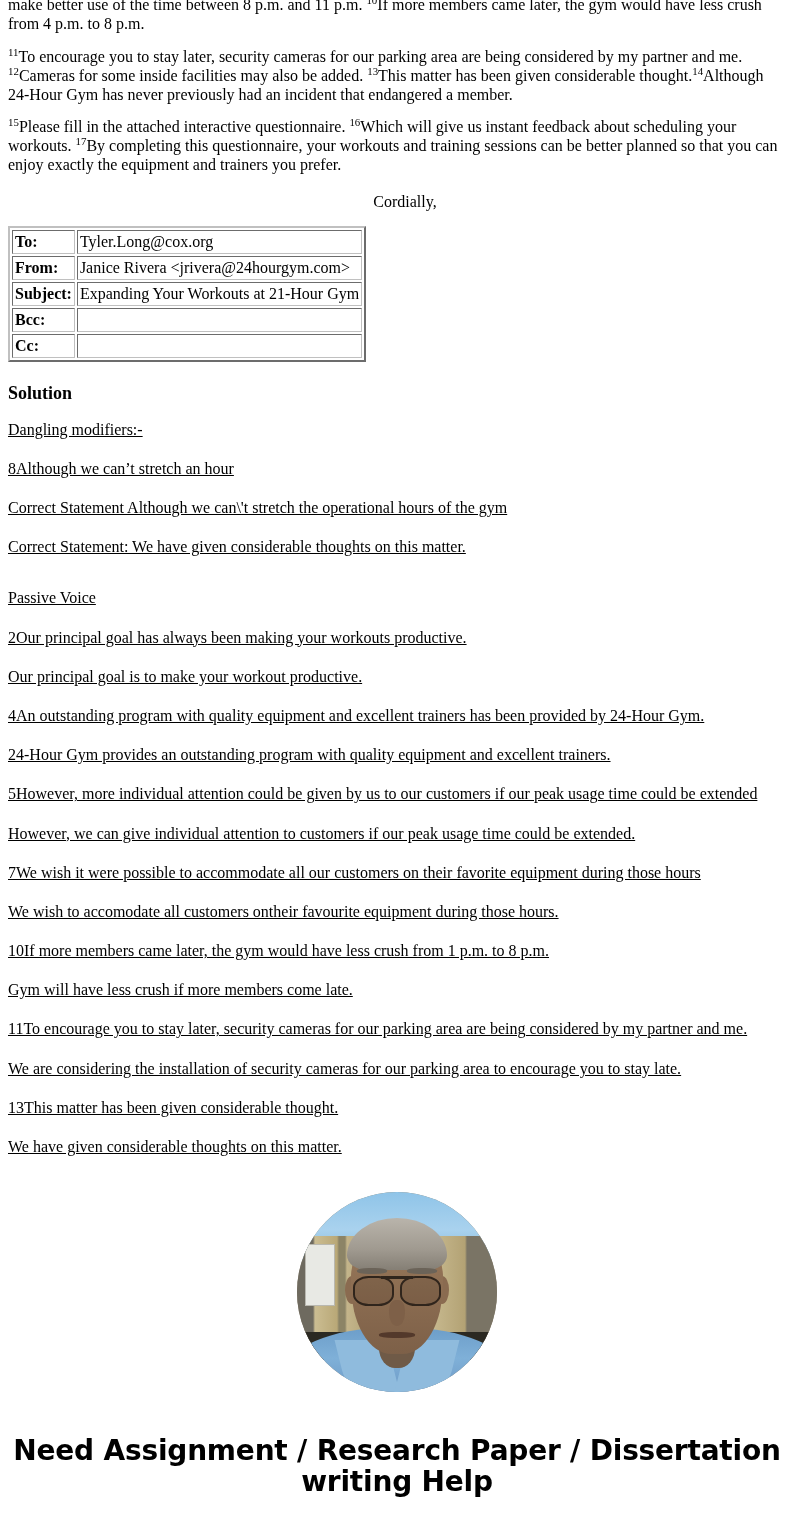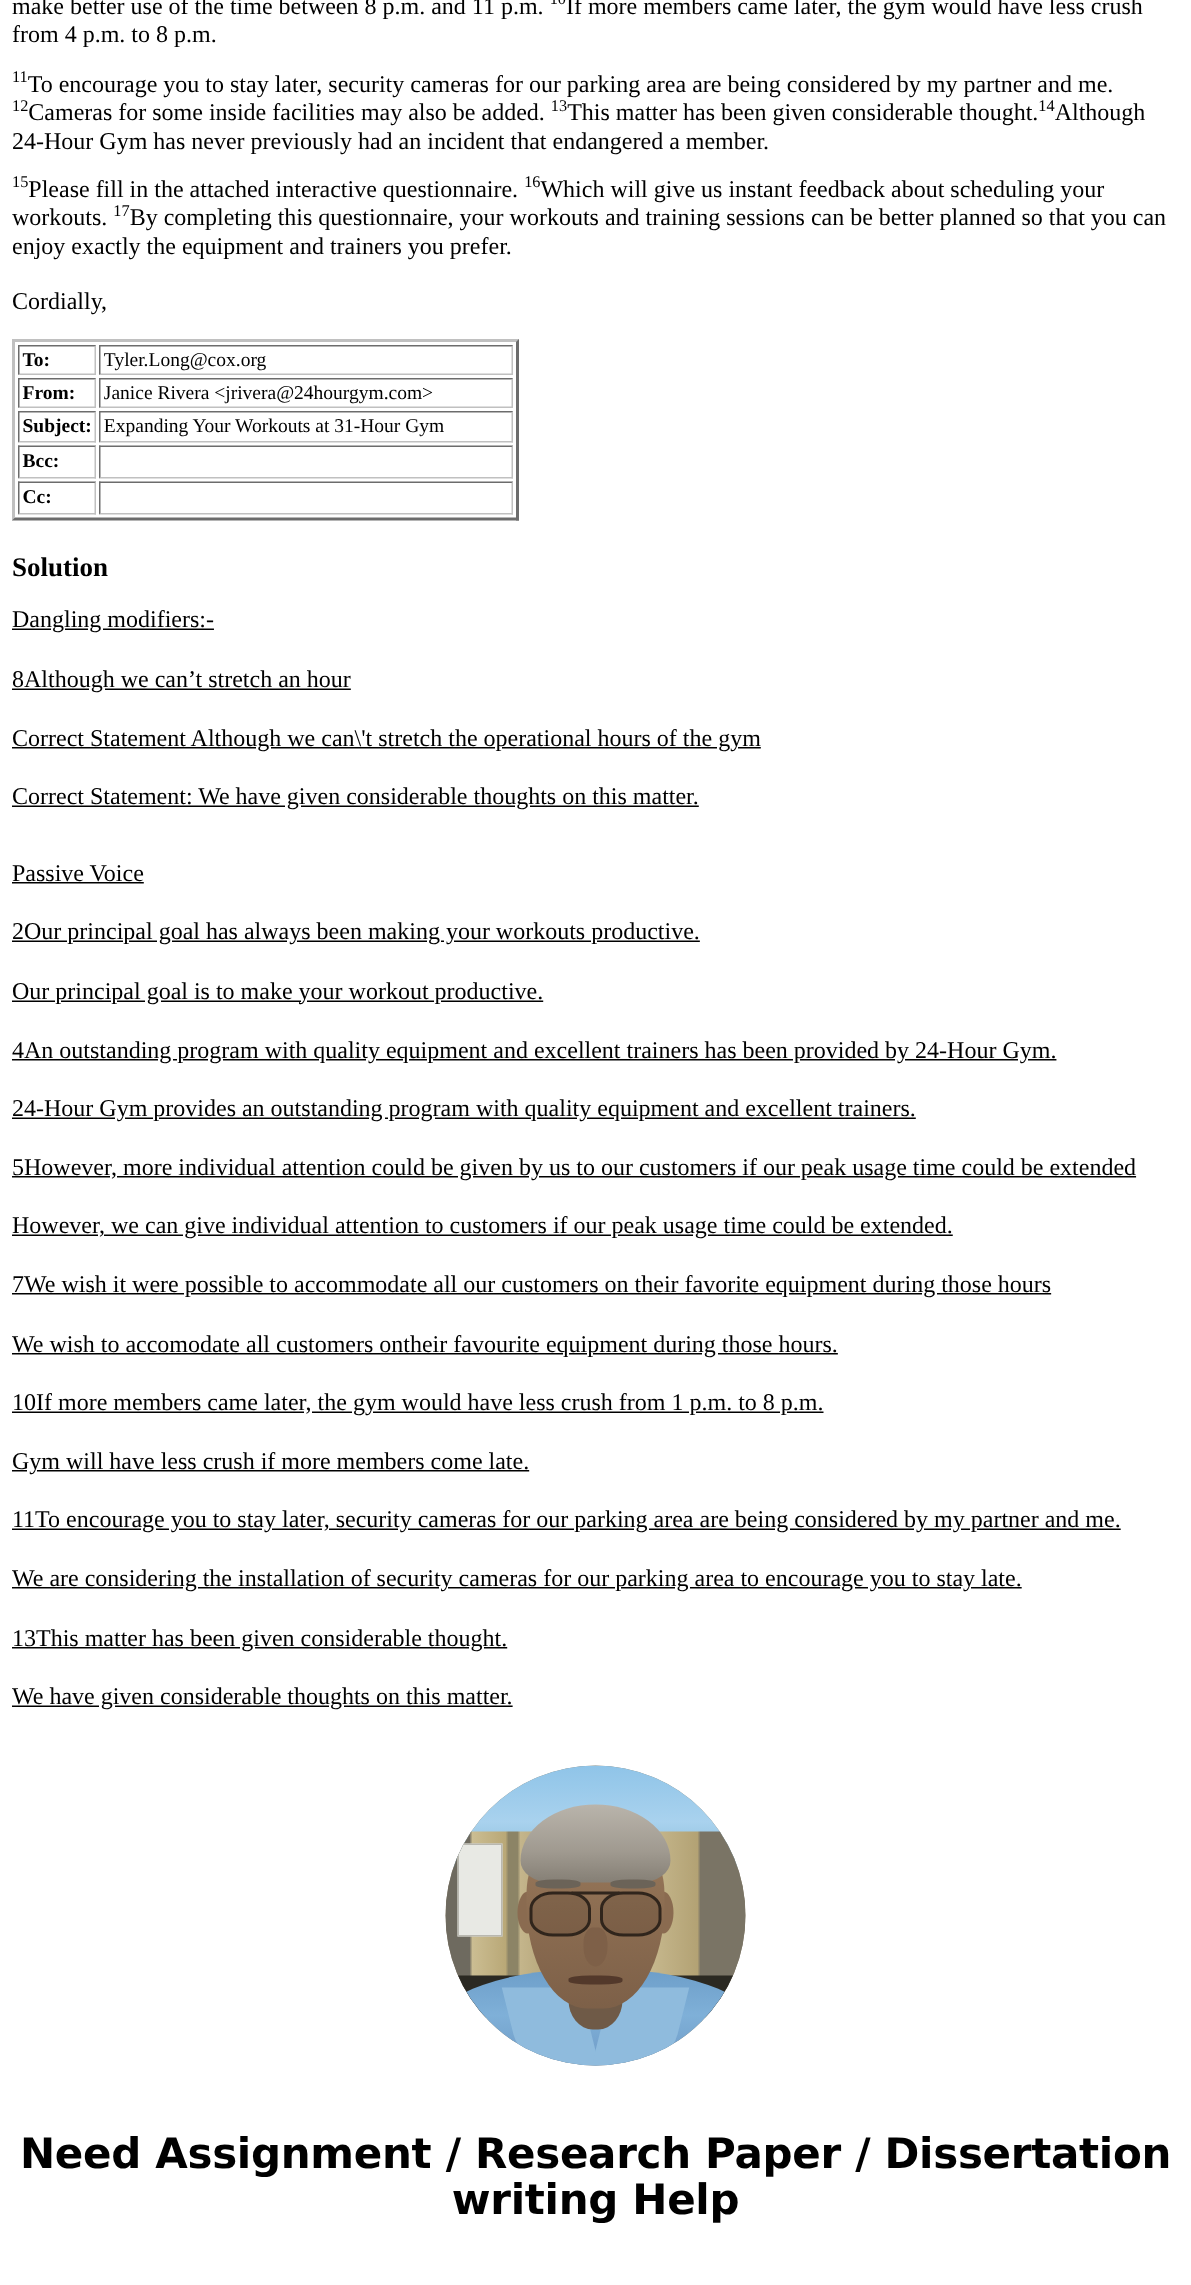--- a/index.html
+++ b/index.html
@@ -32,35 +32,36 @@
     margin-top: -4px;
   }
   sup {
     font-size: 0.68em;
     vertical-align: super;
     line-height: 0;
     text-align: right;
   }
 
   .cordially {
-    margin: 18px 0 14px 0;
+    margin: 18px 0 14px 16px;
     line-height: 1.18;
+    text-align: center;
   }
 
   
   table.mail-table {
     border-collapse: separate;
     border-spacing: 2px;
     border: 2px outset #c0c0c0;
     margin: 0 0 10px 0;
   }
   table.mail-table td {
     border: 1px inset #c0c0c0;
     padding: 1px 2px;
-    font-size: 13px;
+    font-size: 16px;
     line-height: 1.25;
     vertical-align: top;
   }
   td.lbl {
     font-weight: bold;
     white-space: nowrap;
   }
   td.val {
     width: 270px;
     white-space: nowrap;
@@ -291,21 +292,21 @@
       <tr>
         <td class="lbl">To:</td>
         <td class="val">Tyler.Long@cox.org</td>
       </tr>
       <tr>
         <td class="lbl">From:</td>
         <td class="val">Janice Rivera &lt;jrivera@24hourgym.com&gt;</td>
       </tr>
       <tr>
         <td class="lbl">Subject:</td>
-        <td class="val">Expanding Your Workouts at 31-Hour Gym</td>
+        <td class="val">Expanding Your Workouts at 21-Hour Gym</td>
       </tr>
       <tr>
         <td class="lbl">Bcc:</td>
         <td class="val empty"></td>
       </tr>
       <tr>
         <td class="lbl">Cc:</td>
         <td class="val empty"></td>
       </tr>
     </tbody>

